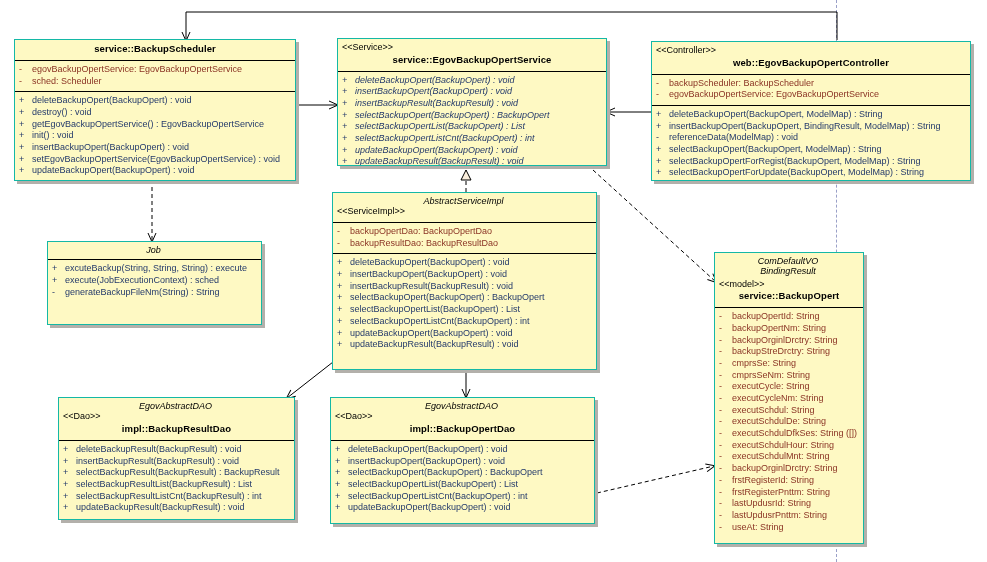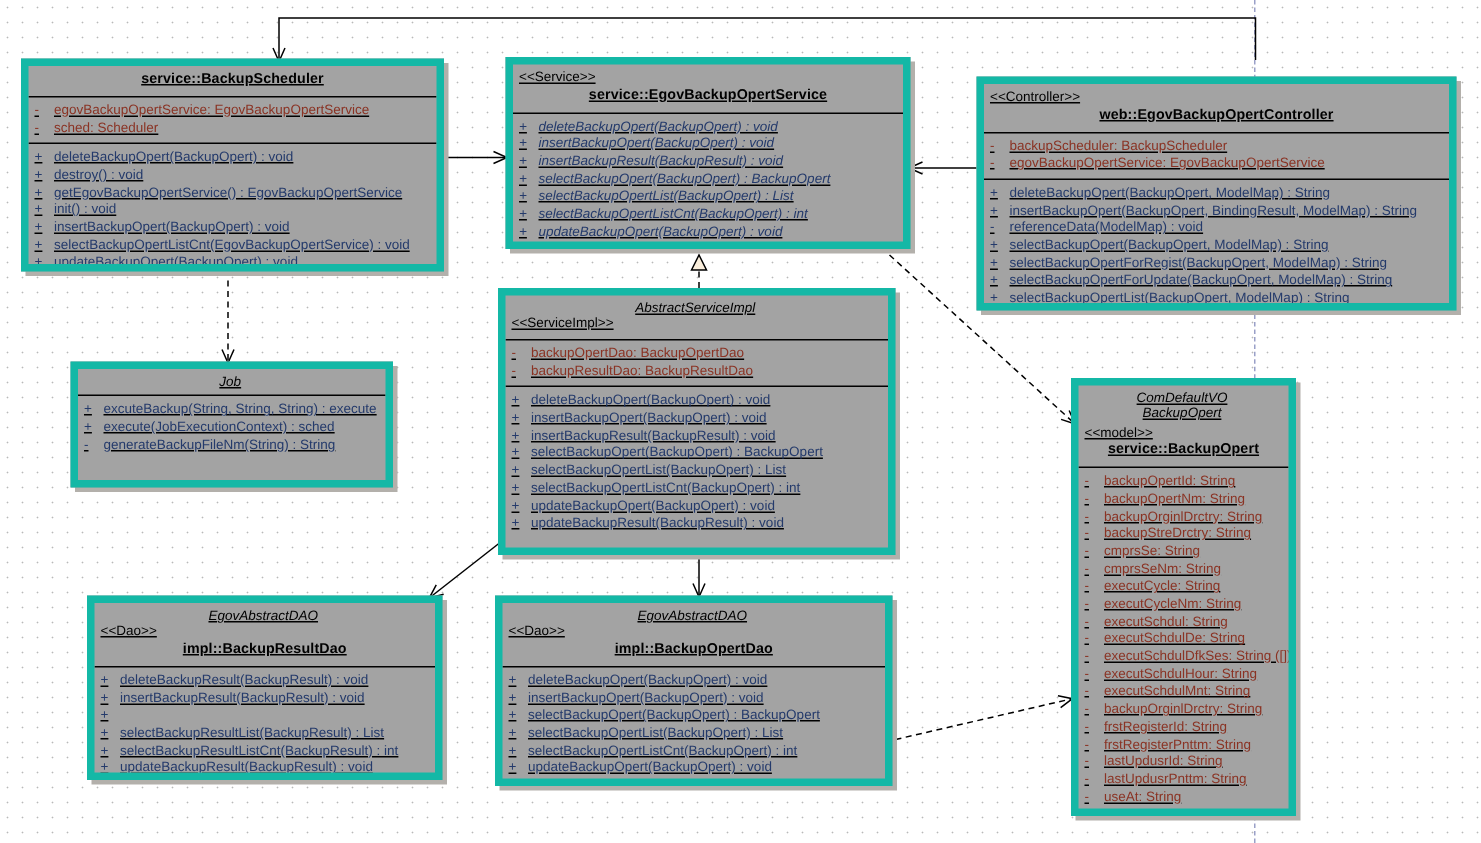--- a/index.html
+++ b/index.html
@@ -18,28 +18,27 @@
     background-size:10px 10px;
     background-position:0 0;
   }
   #lines{position:absolute;left:0;top:0;width:987px;height:562px;pointer-events:none;}
   .pagebreak{
     position:absolute;top:0;bottom:0;width:0;
     border-left:1px dashed #9aa0c8;
   }
   .cls{
     position:absolute;
-    background:#a3a3a3;
-    border:5px solid #14b8a6;
+    background:#fef9c3;
+    border:1px solid #14b8a6;
     box-sizing:border-box;
     box-shadow:3px 3px 0 0 #b3b0ab;
     font-size:9px;
     line-height:1.28;
     overflow:hidden;
-    text-decoration:underline;
   }
   .hdr{padding:3px 4px 4px 4px;}
   .super{
     display:block;
     text-align:center;
     font-style:italic;
     font-size:9px;
     color:#000;
     padding-right:2px;
     line-height:1.15;
@@ -135,21 +134,21 @@
     <div class="row meth">
         <span class="vis">+</span>
         <span class="txt">init() : void</span>
       </div>
     <div class="row meth">
         <span class="vis">+</span>
         <span class="txt">insertBackupOpert(BackupOpert) : void</span>
       </div>
     <div class="row meth">
         <span class="vis">+</span>
-        <span class="txt">selectBackupOpertListCnt(EgovBackupOpertService) : void</span>
+        <span class="txt">setEgovBackupOpertService(EgovBackupOpertService) : void</span>
       </div>
     <div class="row meth">
         <span class="vis">+</span>
         <span class="txt">updateBackupOpert(BackupOpert) : void</span>
       </div>
   </div>
 </div>
 
 <div class="cls" style="left:337px;top:38px;width:270px;height:128px;">
   <div class="hdr">
@@ -185,21 +184,21 @@
         <span class="vis">+</span>
         <span class="txt">updateBackupOpert(BackupOpert) : void</span>
       </div>
     <div class="row meth ital">
         <span class="vis">+</span>
         <span class="txt">updateBackupResult(BackupResult) : void</span>
       </div>
   </div>
 </div>
 
-<div class="cls" style="left:651px;top:41px;width:320px;height:156px;margin-top:10px;">
+<div class="cls" style="left:651px;top:41px;width:320px;height:140px;">
   <div class="hdr">
     <span class="stereo">&lt;&lt;Controller&gt;&gt;</span>
     <span class="cname">web::EgovBackupOpertController</span>
   </div>
   <div class="sect sep">
     <div class="row attr">
         <span class="vis">-</span>
         <span class="txt">backupScheduler:  BackupScheduler</span>
       </div>
     <div class="row attr">
@@ -321,20 +320,21 @@
     <div class="row meth">
         <span class="vis">+</span>
         <span class="txt">deleteBackupResult(BackupResult) : void</span>
       </div>
     <div class="row meth">
         <span class="vis">+</span>
         <span class="txt">insertBackupResult(BackupResult) : void</span>
       </div>
     <div class="row meth">
         <span class="vis">+</span>
+        <span class="txt">selectBackupResult(BackupResult) : BackupResult</span>
       </div>
     <div class="row meth">
         <span class="vis">+</span>
         <span class="txt">selectBackupResultList(BackupResult) : List</span>
       </div>
     <div class="row meth">
         <span class="vis">+</span>
         <span class="txt">selectBackupResultListCnt(BackupResult) : int</span>
       </div>
     <div class="row meth">
@@ -374,21 +374,21 @@
     <div class="row meth">
         <span class="vis">+</span>
         <span class="txt">updateBackupOpert(BackupOpert) : void</span>
       </div>
   </div>
 </div>
 
 <div class="cls" style="left:714px;top:252px;width:150px;height:292px;">
   <div class="hdr">
     <span class="super">ComDefaultVO</span>
-    <span class="super">BackupOpert</span>
+    <span class="super">BindingResult</span>
     <span class="stereo" style="margin-top:2px;">&lt;&lt;model&gt;&gt;</span>
     <span class="cname">service::BackupOpert</span>
   </div>
   <div class="sect sep">
     <div class="row attr">
         <span class="vis">-</span>
         <span class="txt">backupOpertId:  String</span>
       </div>
     <div class="row attr">
         <span class="vis">-</span>

